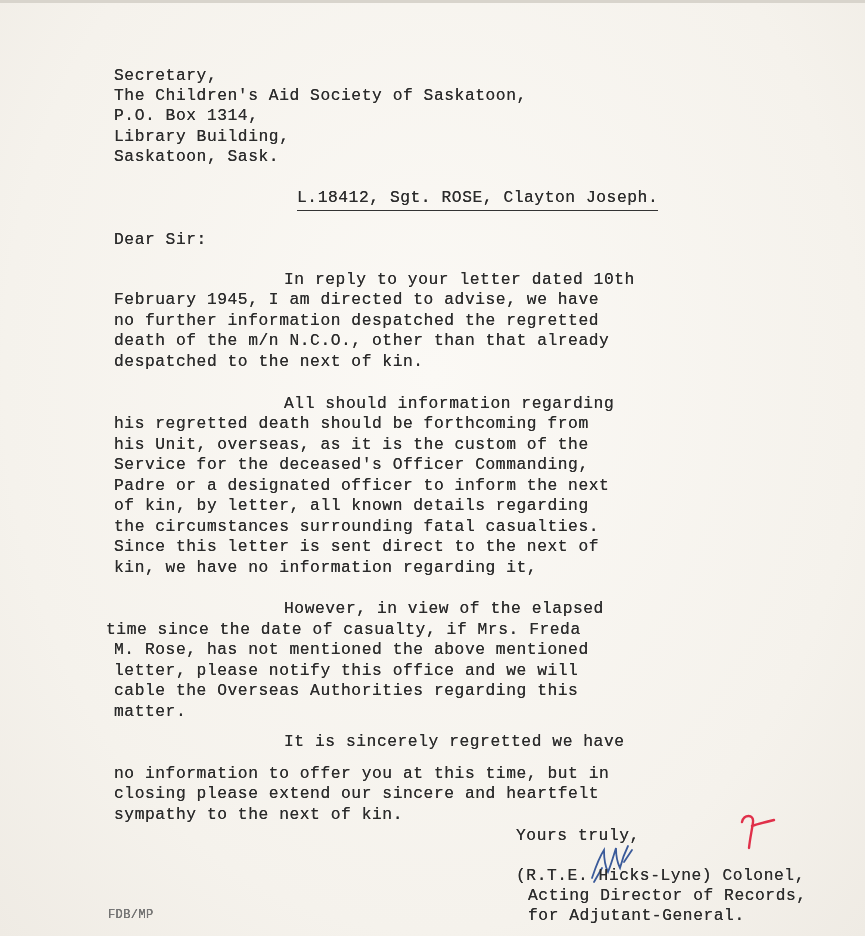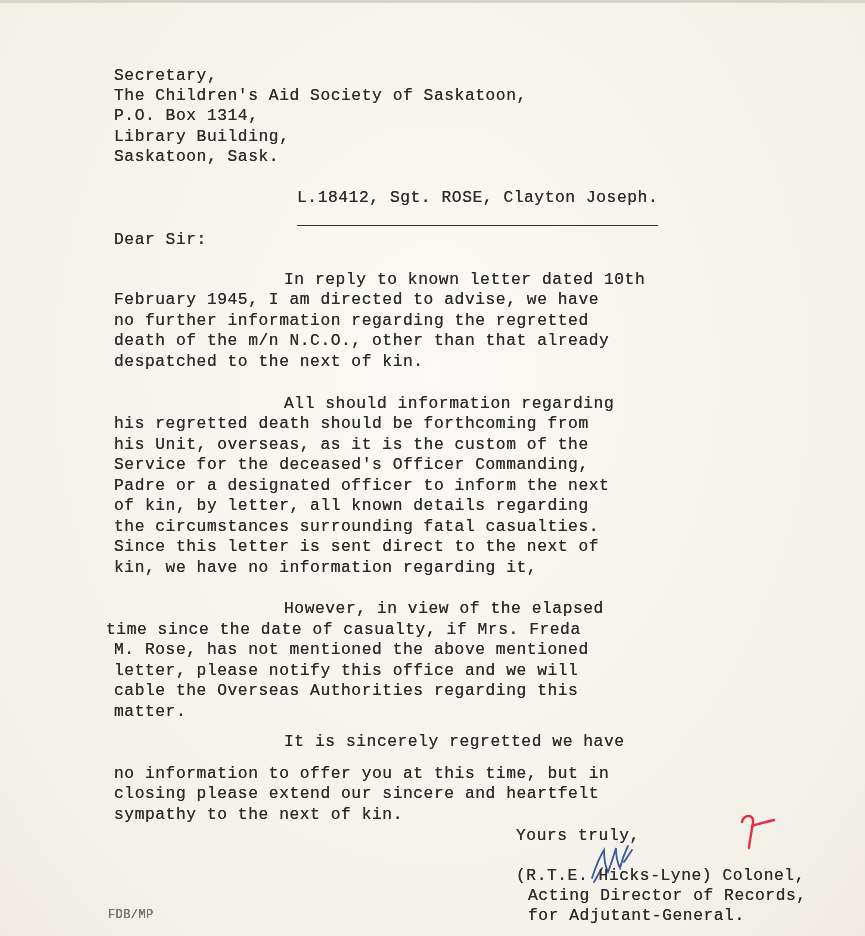--- a/index.html
+++ b/index.html
@@ -17,21 +17,21 @@
   .topedge { position: absolute; left: 0; top: 0; width: 865px; height: 3px; background: #d8d4cc; }
   .line {
     position: absolute;
     font-size: 16.3px;
     letter-spacing: 0.55px;
     white-space: pre;
     line-height: 20px;
     color: #2b2b2b;
     text-shadow: 0 0 0.4px #444;
   }
-  .subject { border-bottom: 1.5px solid #333; padding-bottom: 17px; }
+  .subject { border-bottom: 1.5px solid #333; padding-bottom: 2px; }
   .faint { color: #777; font-size: 12px; letter-spacing: 0.4px; }
   .sig-mark {
     position: absolute; left: 588px; top: 842px; width: 48px; height: 44px;
   }
   .red-mark {
     position: absolute; left: 738px; top: 812px; width: 42px; height: 44px;
   }
 </style>
 </head>
 <body>
@@ -45,23 +45,23 @@
     <div class="line" style="left:114px;top:106px">P.O. Box 1314,</div>
     <div class="line" style="left:114px;top:127px">Library Building,</div>
     <div class="line" style="left:114px;top:147px">Saskatoon, Sask.</div>
   </div>
 
   <div class="line subject" style="left:297px;top:188px">L.18412, Sgt. ROSE, Clayton Joseph.</div>
 
   <div class="line" style="left:114px;top:230px">Dear Sir:</div>
 
   <div>
-    <div class="line" style="left:284px;top:270px">In reply to known letter dated 10th</div>
+    <div class="line" style="left:284px;top:270px">In reply to your letter dated 10th</div>
     <div class="line" style="left:114px;top:290px">February 1945, I am directed to advise, we have</div>
-    <div class="line" style="left:114px;top:311px">no further information regarding the regretted</div>
+    <div class="line" style="left:114px;top:311px">no further information despatched the regretted</div>
     <div class="line" style="left:114px;top:331px">death of the m/n N.C.O., other than that already</div>
     <div class="line" style="left:114px;top:352px">despatched to the next of kin.</div>
   </div>
 
   <div>
     <div class="line" style="left:284px;top:394px">All should information regarding</div>
     <div class="line" style="left:114px;top:414px">his regretted death should be forthcoming from</div>
     <div class="line" style="left:114px;top:435px">his Unit, overseas, as it is the custom of the</div>
     <div class="line" style="left:114px;top:455px">Service for the deceased's Officer Commanding,</div>
     <div class="line" style="left:114px;top:476px">Padre or a designated officer to inform the next</div>

